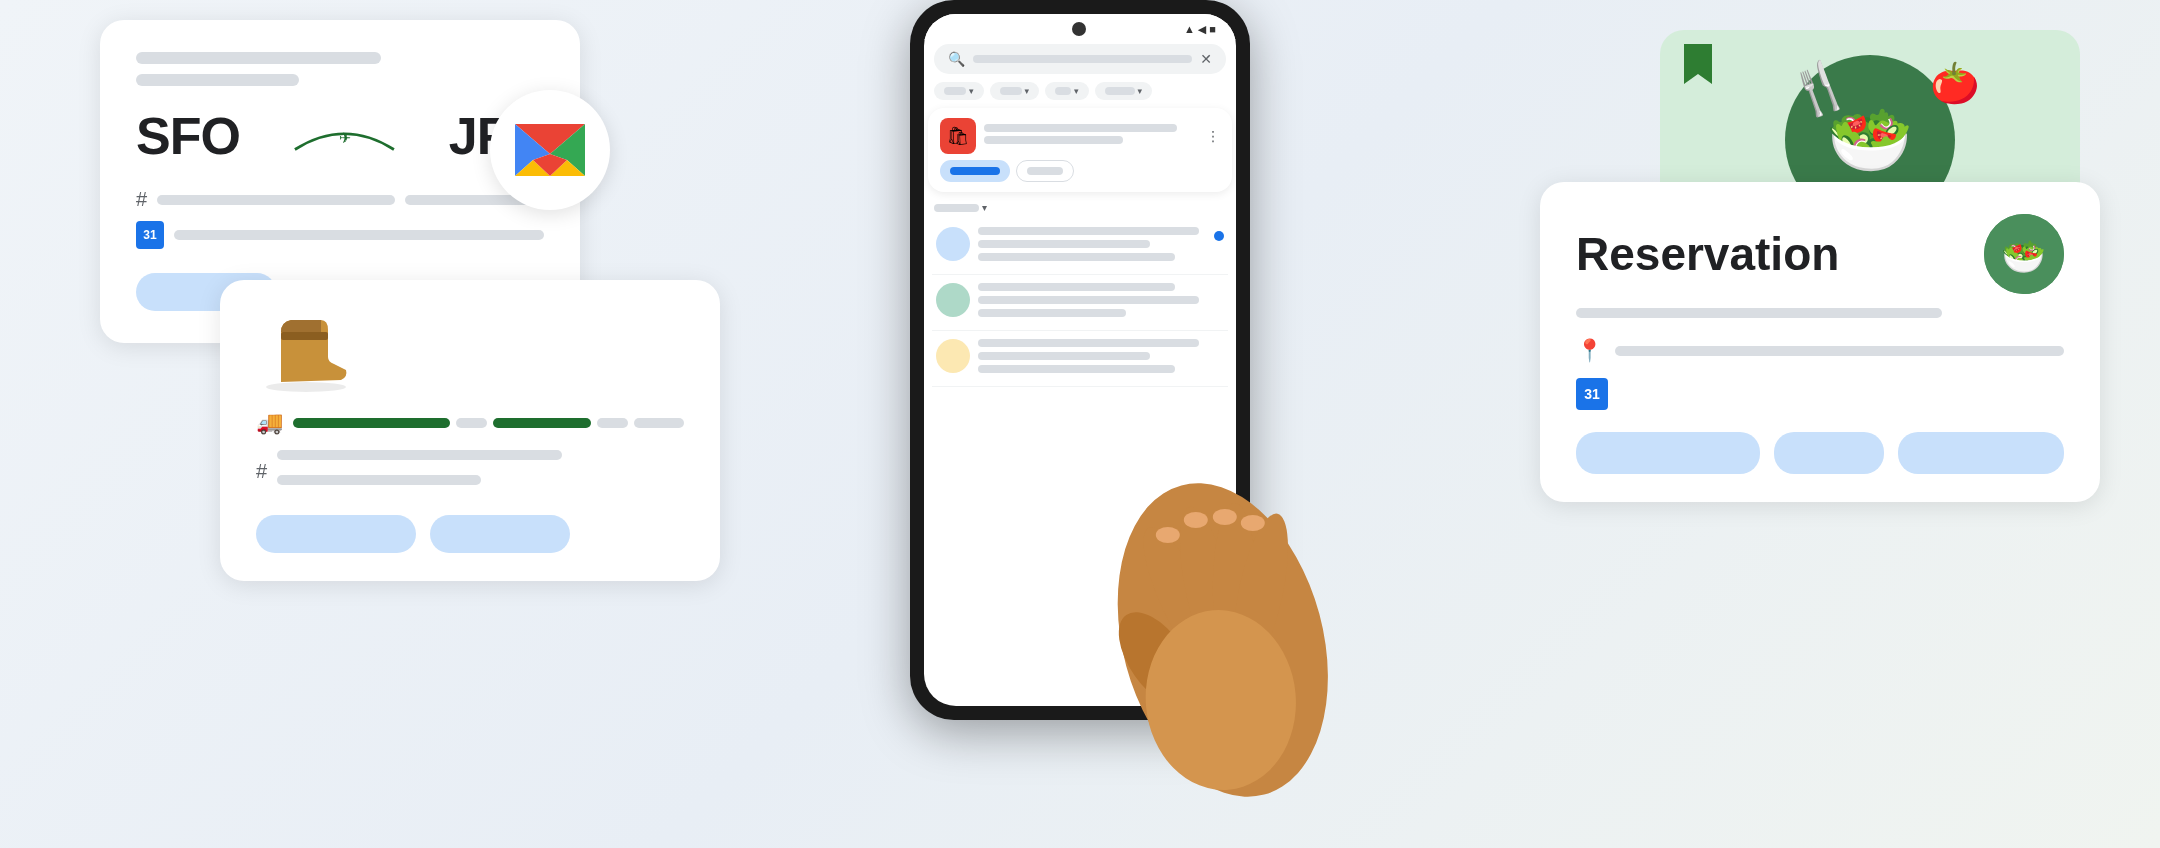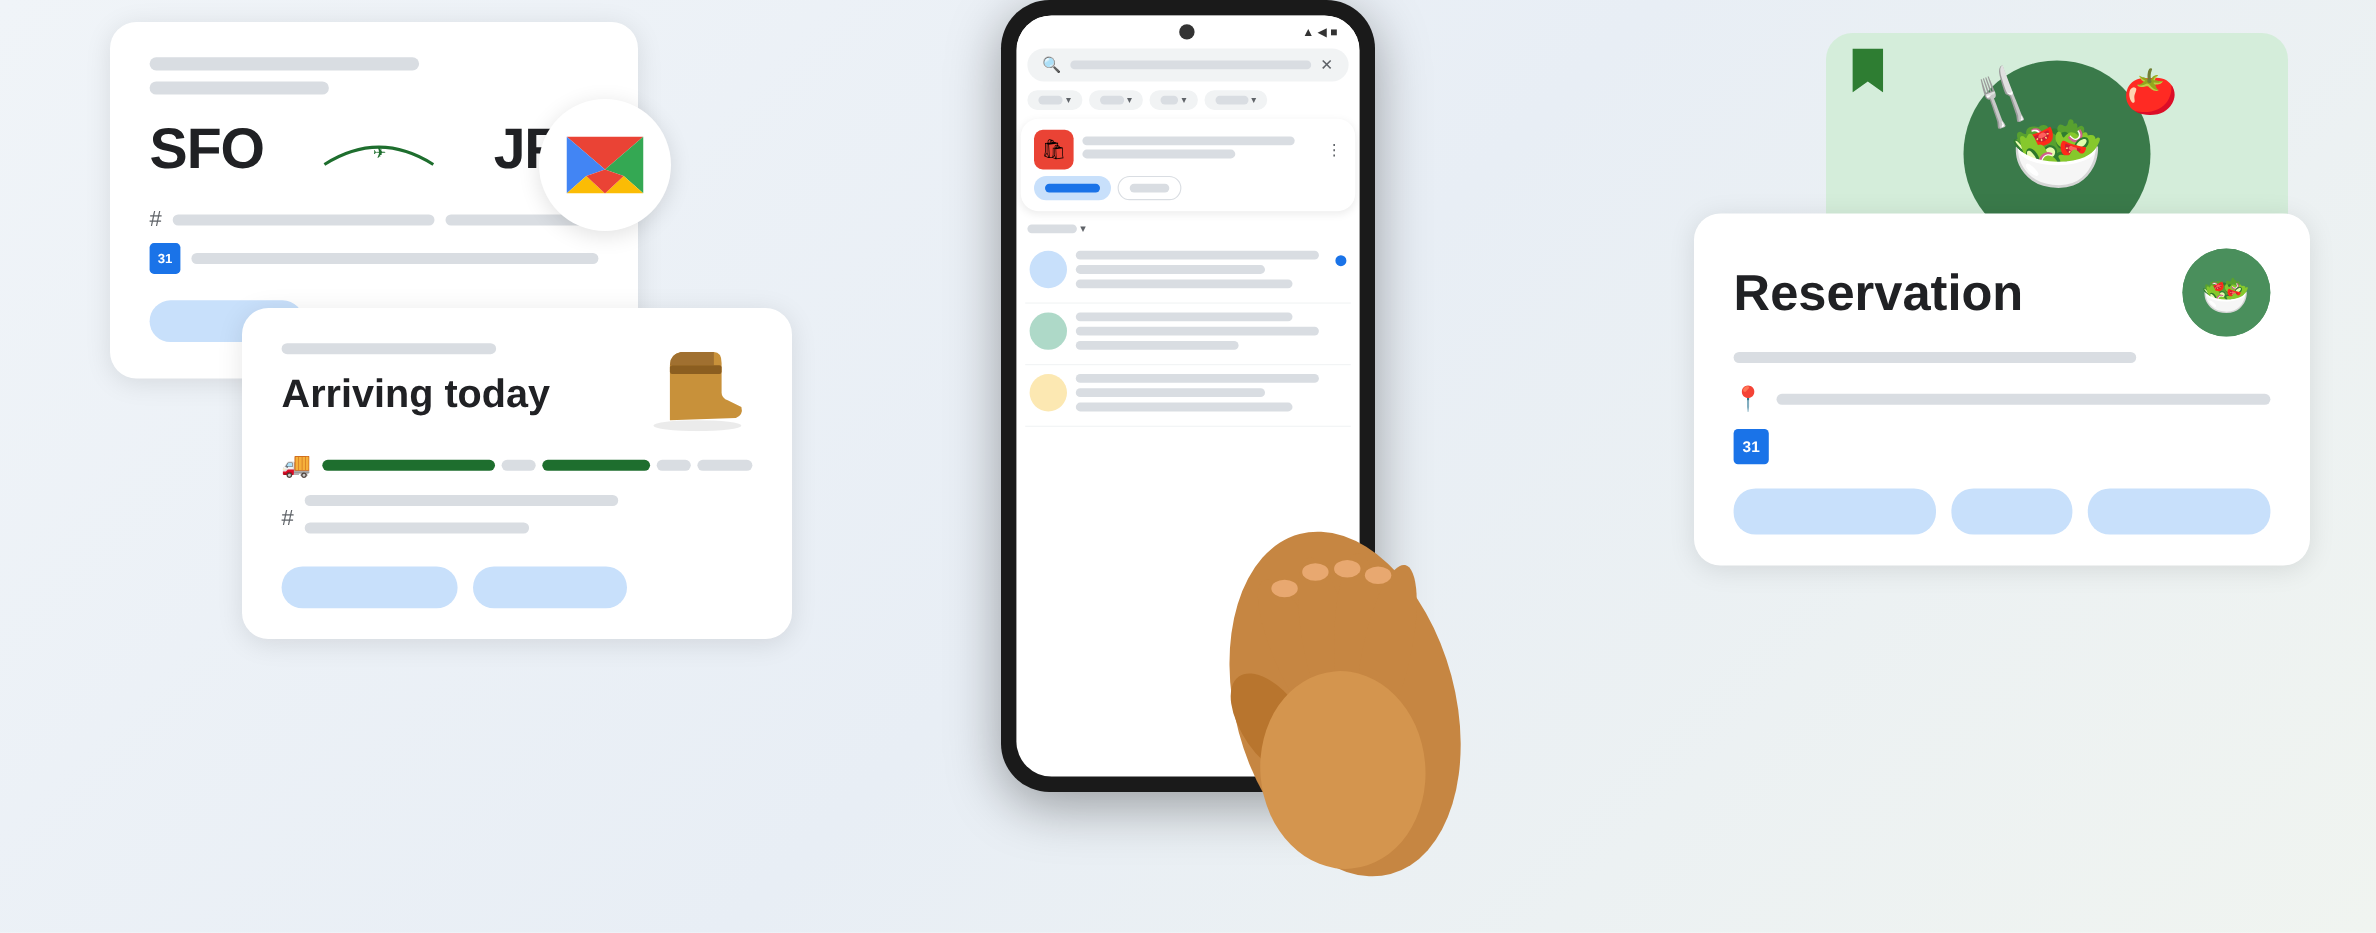--- a/index.html
+++ b/index.html
@@ -410,21 +410,21 @@
       top: 14px;
       left: 24px;
       width: 28px;
       height: 40px;
     }
 
     
     .reservation-card {
       position: absolute;
       right: 60px;
-      top: 194px;
+      top: 182px;
       width: 560px;
       background: white;
       border-radius: 24px;
       padding: 32px 36px 28px;
       box-shadow: 0 4px 24px rgba(0,0,0,0.10);
     }
     .res-header {
       display: flex;
       align-items: center;
       justify-content: space-between;
@@ -527,26 +527,20 @@
     <polygon points="0,0 35,30 70,0" fill="#EA4335"></polygon>
     <polygon points="0,0 0,52 18,36 35,30" fill="#4285F4"></polygon>
     <polygon points="70,0 70,52 52,36 35,30" fill="#34A853"></polygon>
     <polygon points="0,52 18,36 35,52 52,36 70,52" fill="#FBBC05"></polygon>
     <polygon points="18,36 35,52 52,36 35,30" fill="#EA4335"></polygon>
   </svg>
 </div>
 
 <div class="package-card">
   <div class="package-header">
-    <div>
-      <div class="package-top-lines">
-        <div class="pkg-line w80"></div>
-      </div>
-      <span class="arriving-title">Arriving today</span>
-    </div>
     <div class="boot-image">
       
       <svg viewBox="0 0 100 80" width="100" height="80">
         <ellipse cx="50" cy="75" rx="40" ry="5" fill="rgba(0,0,0,0.08)"></ellipse>
         <path d="M25 70 L25 20 Q25 10 35 8 L65 8 Q72 8 72 18 L72 45 Q72 50 78 52 L90 58 Q92 65 85 68 L25 70Z" fill="#c8913a"></path>
         <path d="M25 20 L65 20 L65 8 Q58 8 50 8 L35 8 Q25 10 25 20Z" fill="#a07030"></path>
         <rect x="25" y="20" width="47" height="8" rx="2" fill="#8b5e20"></rect>
       </svg>
     </div>
   </div>

